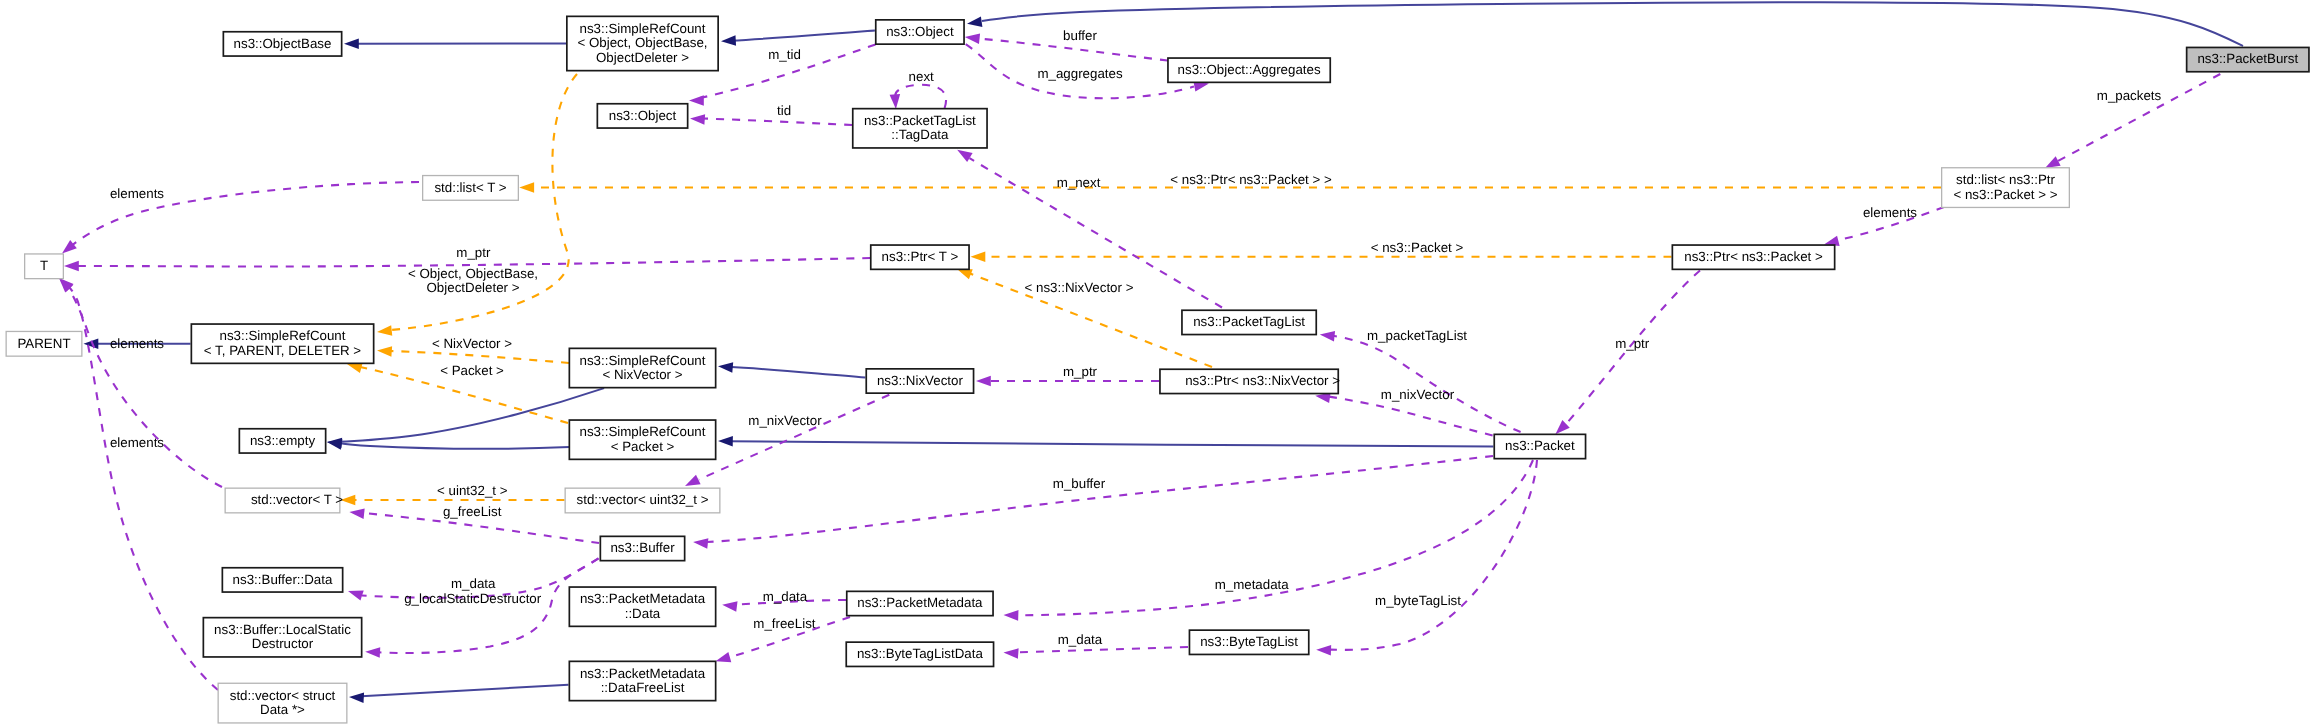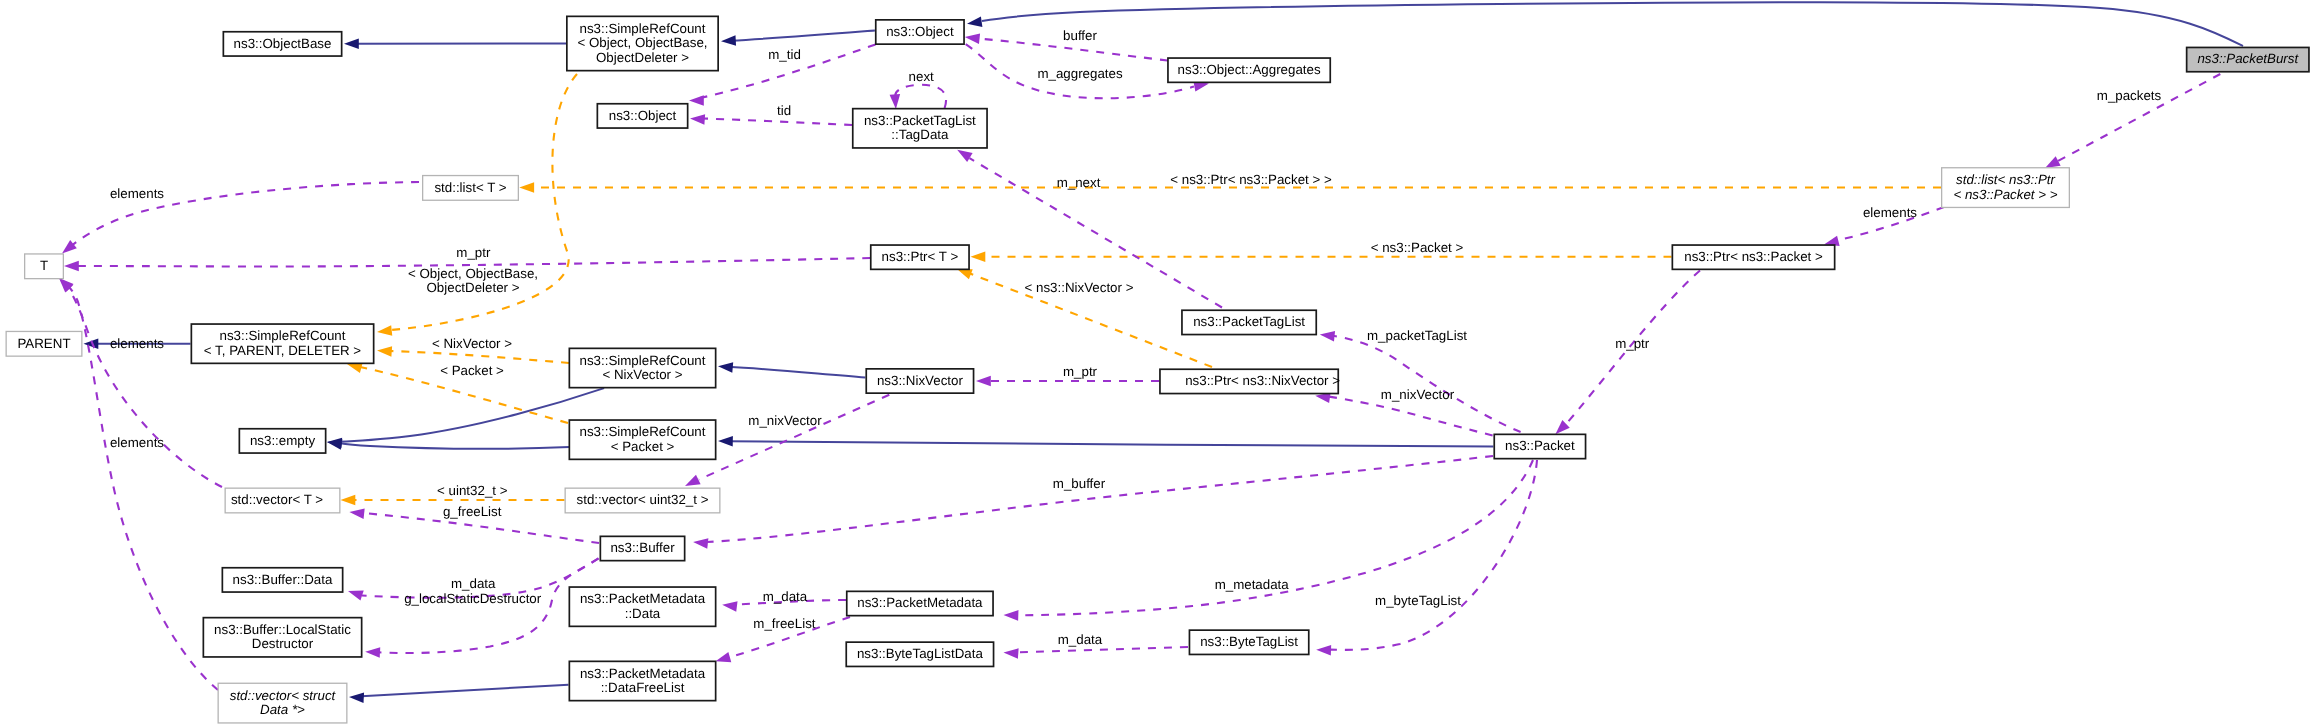--- a/index.html
+++ b/index.html
@@ -231,31 +231,31 @@
       <div class="node gray" style="left: 24px; top: 253.3px; width: 40px; height: 26px;">
         <span>T</span>
       </div>
       <div class="node black" style="left: 222.5px; top: 30.9px; width: 120px; height: 26px;">
         <span>ns3::ObjectBase</span>
       </div>
       <div class="node black" style="left: 190.5px; top: 323.2px; width: 184px; height: 41px;">
         <span>ns3::SimpleRefCount</span>
         <span>&lt; T, PARENT, DELETER &gt;</span>
       </div>
-      <div class="node gray" style="left: 219px; top: 487.5px; width: 116px; height: 26px;">
+      <div class="node gray" style="left: 239px; top: 487.5px; width: 116px; height: 26px;">
         <span>std::vector&lt; T &gt;</span>
       </div>
       <div class="node black" style="left: 221.5px; top: 566.9px; width: 122px; height: 26px;">
         <span>ns3::Buffer::Data</span>
       </div>
       <div class="node black" style="left: 202.5px; top: 616.8px; width: 160px; height: 41px;">
         <span>ns3::Buffer::LocalStatic</span>
         <span>Destructor</span>
       </div>
-      <div class="node gray" style="left: 217.5px; top: 682.6px; width: 130px; height: 41px; font-style: italic;">
+      <div class="node gray" style="left: 217.5px; top: 682.6px; width: 130px; height: 41px;">
         <span>std::vector&lt; struct</span>
         <span>Data *&gt;</span>
       </div>
       <div class="node black" style="left: 238.5px; top: 427.9px; width: 88px; height: 26px;">
         <span>ns3::empty</span>
       </div>
       <div class="node gray" style="left: 422px; top: 174.9px; width: 97px; height: 26px;">
         <span>std::list&lt; T &gt;</span>
       </div>
       <div class="node black" style="left: 566px; top: 15.5px; width: 153px; height: 56px;">
@@ -318,25 +318,25 @@
       </div>
       <div class="node black" style="left: 1188.6px; top: 629.3px; width: 121px; height: 26px;">
         <span>ns3::ByteTagList</span>
       </div>
       <div class="node black" style="left: 1493.4px; top: 433.5px; width: 93px; height: 26px;">
         <span>ns3::Packet</span>
       </div>
       <div class="node black" style="left: 1671.5px; top: 244.2px; width: 164px; height: 26px;">
         <span>ns3::Ptr&lt; ns3::Packet &gt;</span>
       </div>
-      <div class="node gray" style="left: 1941px; top: 167.1px; width: 129px; height: 41px; font-style: italic;">
+      <div class="node gray" style="left: 1941px; top: 167.1px; width: 129px; height: 41px;">
         <span>std::list&lt; ns3::Ptr</span>
         <span>&lt; ns3::Packet &gt; &gt;</span>
       </div>
-      <div class="node filled" style="left: 2185.8px; top: 46.6px; width: 124px; height: 26px; font-style: italic;">
+      <div class="node filled" style="left: 2185.8px; top: 46.6px; width: 124px; height: 26px;">
         <span>ns3::PacketBurst</span>
       </div>
     </div>
   <div id="label-layer">
       <div class="edge-label" style="left: 137px; top: 344px;">elements</div>
       <div class="edge-label" style="left: 473px; top: 280.6px;">&lt; Object, ObjectBase,
 ObjectDeleter &gt;</div>
       <div class="edge-label" style="left: 472px; top: 344px;">&lt; NixVector &gt;</div>
       <div class="edge-label" style="left: 472px; top: 371px;">&lt; Packet &gt;</div>
       <div class="edge-label" style="left: 1251px; top: 180px;">&lt; ns3::Ptr&lt; ns3::Packet &gt; &gt;</div>

